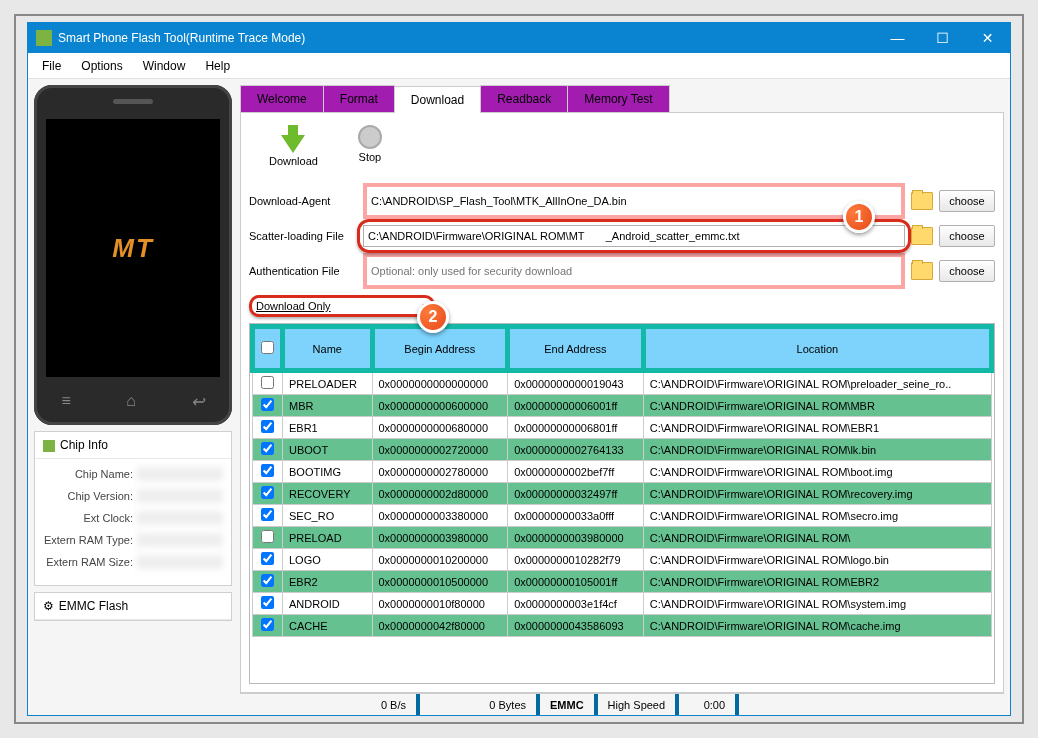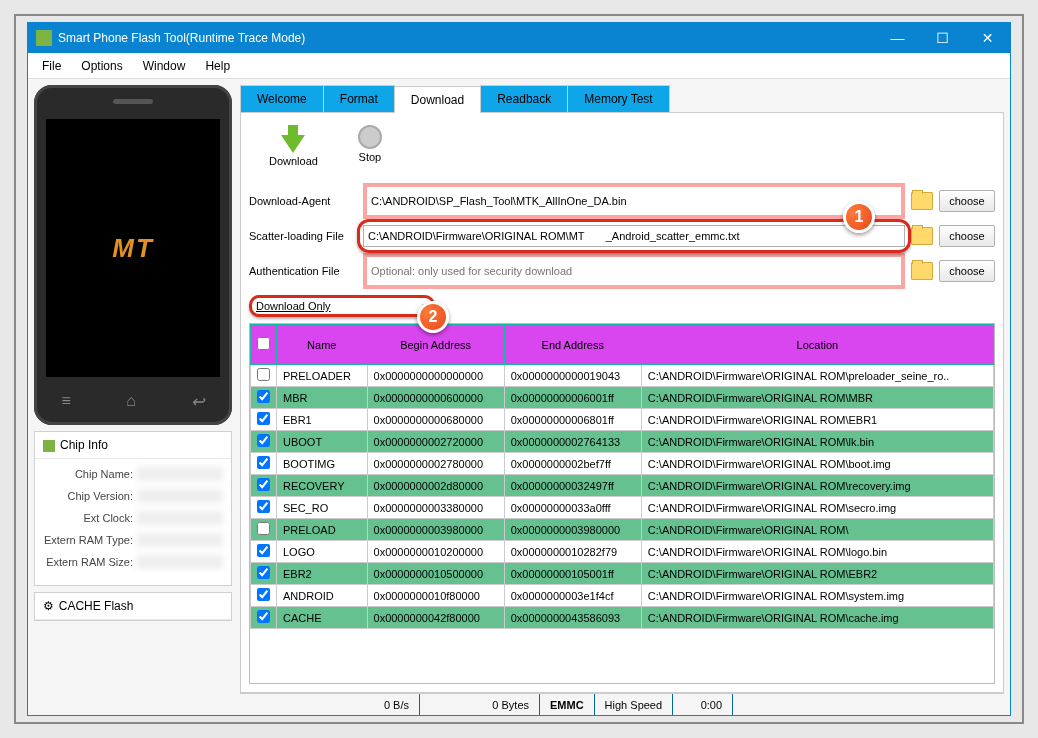--- a/index.html
+++ b/index.html
@@ -22,49 +22,49 @@
 .phone .btns { position: absolute; bottom: 14px; left: 0; right: 0; display: flex; justify-content: space-around; color: #888; font-size: 16px; }
 .panel { background: #fff; border: 1px solid #d0d0d0; }
 .panel-hd { padding: 6px 8px; font-size: 12px; border-bottom: 1px solid #e8e8e8; display: flex; align-items: flex-end; gap: 5px; }
 .panel-hd .chip { width: 12px; height: 12px; background: #7cb342; }
 .panel-body { padding: 8px; font-size: 11px; }
 .panel-body .row { display: flex; align-items: center; margin-bottom: 8px; gap: 4px; }
 .panel-body .lbl { width: 90px; color: #444; text-align: right; }
 .panel-body .val { flex: 1; height: 14px; background: #eee; filter: blur(3px); }
 .rightcol { flex: 1; display: flex; flex-direction: column; padding: 6px 6px 0 2px; }
 .tabs { display: flex; font-size: 12px; border-bottom: 1px solid #ccc; background: #f5f5f5; }
-.tab { padding: 6px 16px; border: 1px solid #ccc; border-bottom: none; background: #0ea5e9; margin-right: -1px; cursor: default; }
+.tab { padding: 6px 16px; border: 1px solid #ccc; border-bottom: none; background: #a21caf; margin-right: -1px; cursor: default; }
 .tab.active { background: #fff; position: relative; top: 1px; }
 .tabcontent { flex: 1; background: #fff; border: 1px solid #ccc; border-top: none; padding: 8px; display: flex; flex-direction: column; gap: 6px; overflow: hidden; }
 .toolbar { display: flex; gap: 40px; padding: 4px 20px 10px 20px; }
 .toolbtn { display: flex; flex-direction: column; align-items: center; font-size: 11px; gap: 2px; }
 .toolbtn .ic { width: 28px; height: 28px; }
 .dl-arrow { width: 0; height: 0; border-left: 12px solid transparent; border-right: 12px solid transparent; border-top: 18px solid #6fbb2e; position: relative; }
 .dl-arrow::before { content: ''; position: absolute; top: -28px; left: -5px; width: 10px; height: 12px; background: #6fbb2e; }
 .stop-ic { width: 24px; height: 24px; border-radius: 50%; background: #ccc; border: 2px solid #aaa; }
 .formrow { display: flex; align-items: center; gap: 6px; font-size: 11px; }
 .formrow .flbl { width: 108px; }
 .formrow input { flex: 1; height: 36px; border: 4px solid #fca5a5; padding: 0 4px; font-size: 11px; }
 .choosebtn { width: 56px; height: 22px; background: linear-gradient(#fefefe,#e8e8e8); border: 1px solid #b0b0b0; border-radius: 2px; font-size: 11px; display: flex; align-items: center; justify-content: center; cursor: pointer; }
 .folder { width: 22px; height: 18px; background: #ffd96b; border: 1px solid #d6a83a; border-radius: 1px; position: relative; }
 .folder::before { content: ''; position: absolute; top: -3px; left: 0; width: 9px; height: 3px; background: #ffd96b; border: 1px solid #d6a83a; border-bottom: none; }
 .selectwrap { display: flex; align-items: center; gap: 8px; position: relative; }
 .dlonly { width: 186px; height: 22px; border: 1px solid #b0b0b0; font-size: 11px; padding: 0 4px; background: #fff; display: flex; align-items: center; justify-content: space-between; text-decoration: underline; }
 .hl-red { border: 3px solid #d92b1c; border-radius: 10px; box-shadow: 0 2px 3px rgba(0,0,0,0.3); }
 .callout { width: 32px; height: 32px; border-radius: 50%; background: radial-gradient(circle at 30% 30%, #ff7a3a, #e54a1c); border: 3px solid #fff; box-shadow: 0 2px 4px rgba(0,0,0,0.4); color: #fff; font-weight: bold; font-size: 16px; display: flex; align-items: center; justify-content: center; position: absolute; z-index: 5; }
 .tablewrap { flex: 1; border: 1px solid #bbb; overflow: auto; }
 table { border-collapse: collapse; width: 100%; font-size: 11px; }
-th { background: #d946ef; border: 1px solid #14b8a6; padding: 12px 6px; font-weight: normal; text-align: center; }
+th { background: #7dd3fc; border: 5px solid #14b8a6; padding: 12px 6px; font-weight: normal; text-align: center; }
 td { border: 1px solid #ccc; padding: 3px 6px; white-space: nowrap; }
 tr.green td { background: #66c191; }
 tr.white td { background: #fff; }
 td.chk { text-align: center; width: 24px; }
 input[type=checkbox] { width: 13px; height: 13px; }
 .statusbar { height: 22px; border-top: 1px solid #ccc; display: flex; font-size: 11px; align-items: center; background: #f5f5f5; }
-.statusbar .cell { border-right: 1px solid #0369a1; padding: 0 10px; height: 100%; display: flex; align-items: center; }
+.statusbar .cell { border-right: 4px solid #0369a1; padding: 0 10px; height: 100%; display: flex; align-items: center; }
 .statusbar .cell:first-child { flex: 0 0 180px; justify-content: flex-end; }
 .scatter-hl { position: absolute; border: 3px solid #d92b1c; border-radius: 12px; box-shadow: 0 2px 3px rgba(0,0,0,0.3); pointer-events: none; }
 </style>
 </head>
 <body>
 
 <div class="outer-frame"></div>
 
 <div class="window">
   <div class="titlebar">
@@ -123,21 +123,21 @@
             <div class="row">
               <span class="lbl">Extern RAM Size:</span>
               <span class="val"></span>
             </div>
           </div>
       </div>
 
       <div class="panel">
         <div class="panel-hd">
           <span>⚙</span>
-          <span>CACHE Flash</span>
+          <span>EMMC Flash</span>
         </div>
       </div>
     </div>
 
     <div class="rightcol">
       <div class="tabs">
         <div class="tab">Welcome</div>
         <div class="tab">Format</div>
         <div class="tab active">Download</div>
         <div class="tab">Readback</div>

